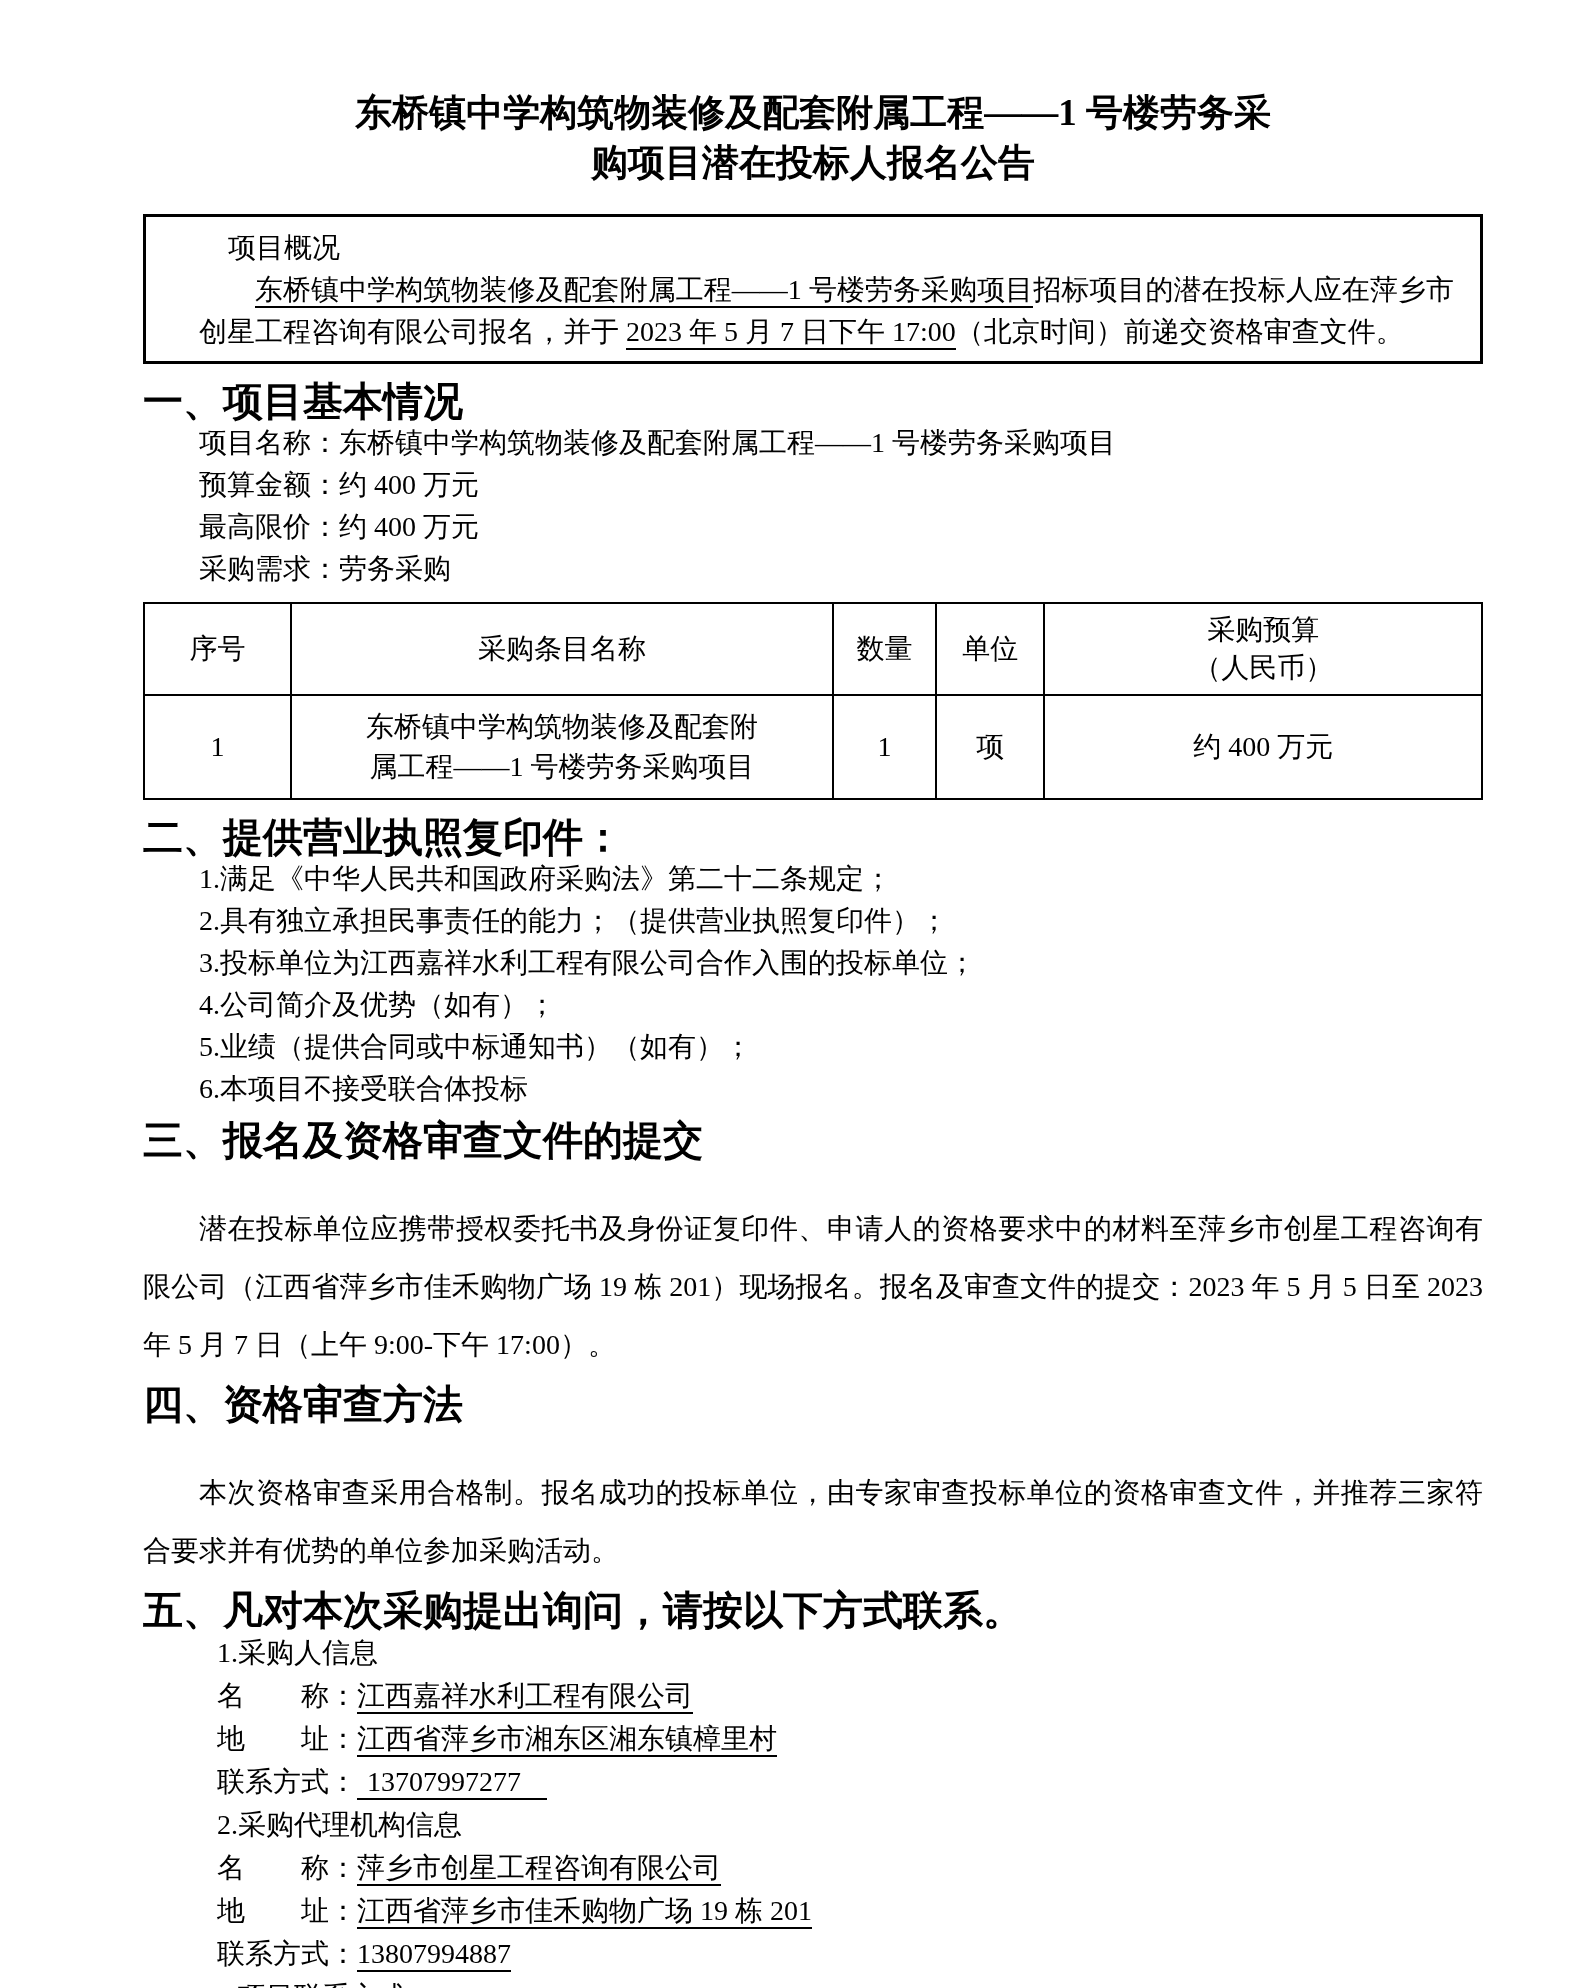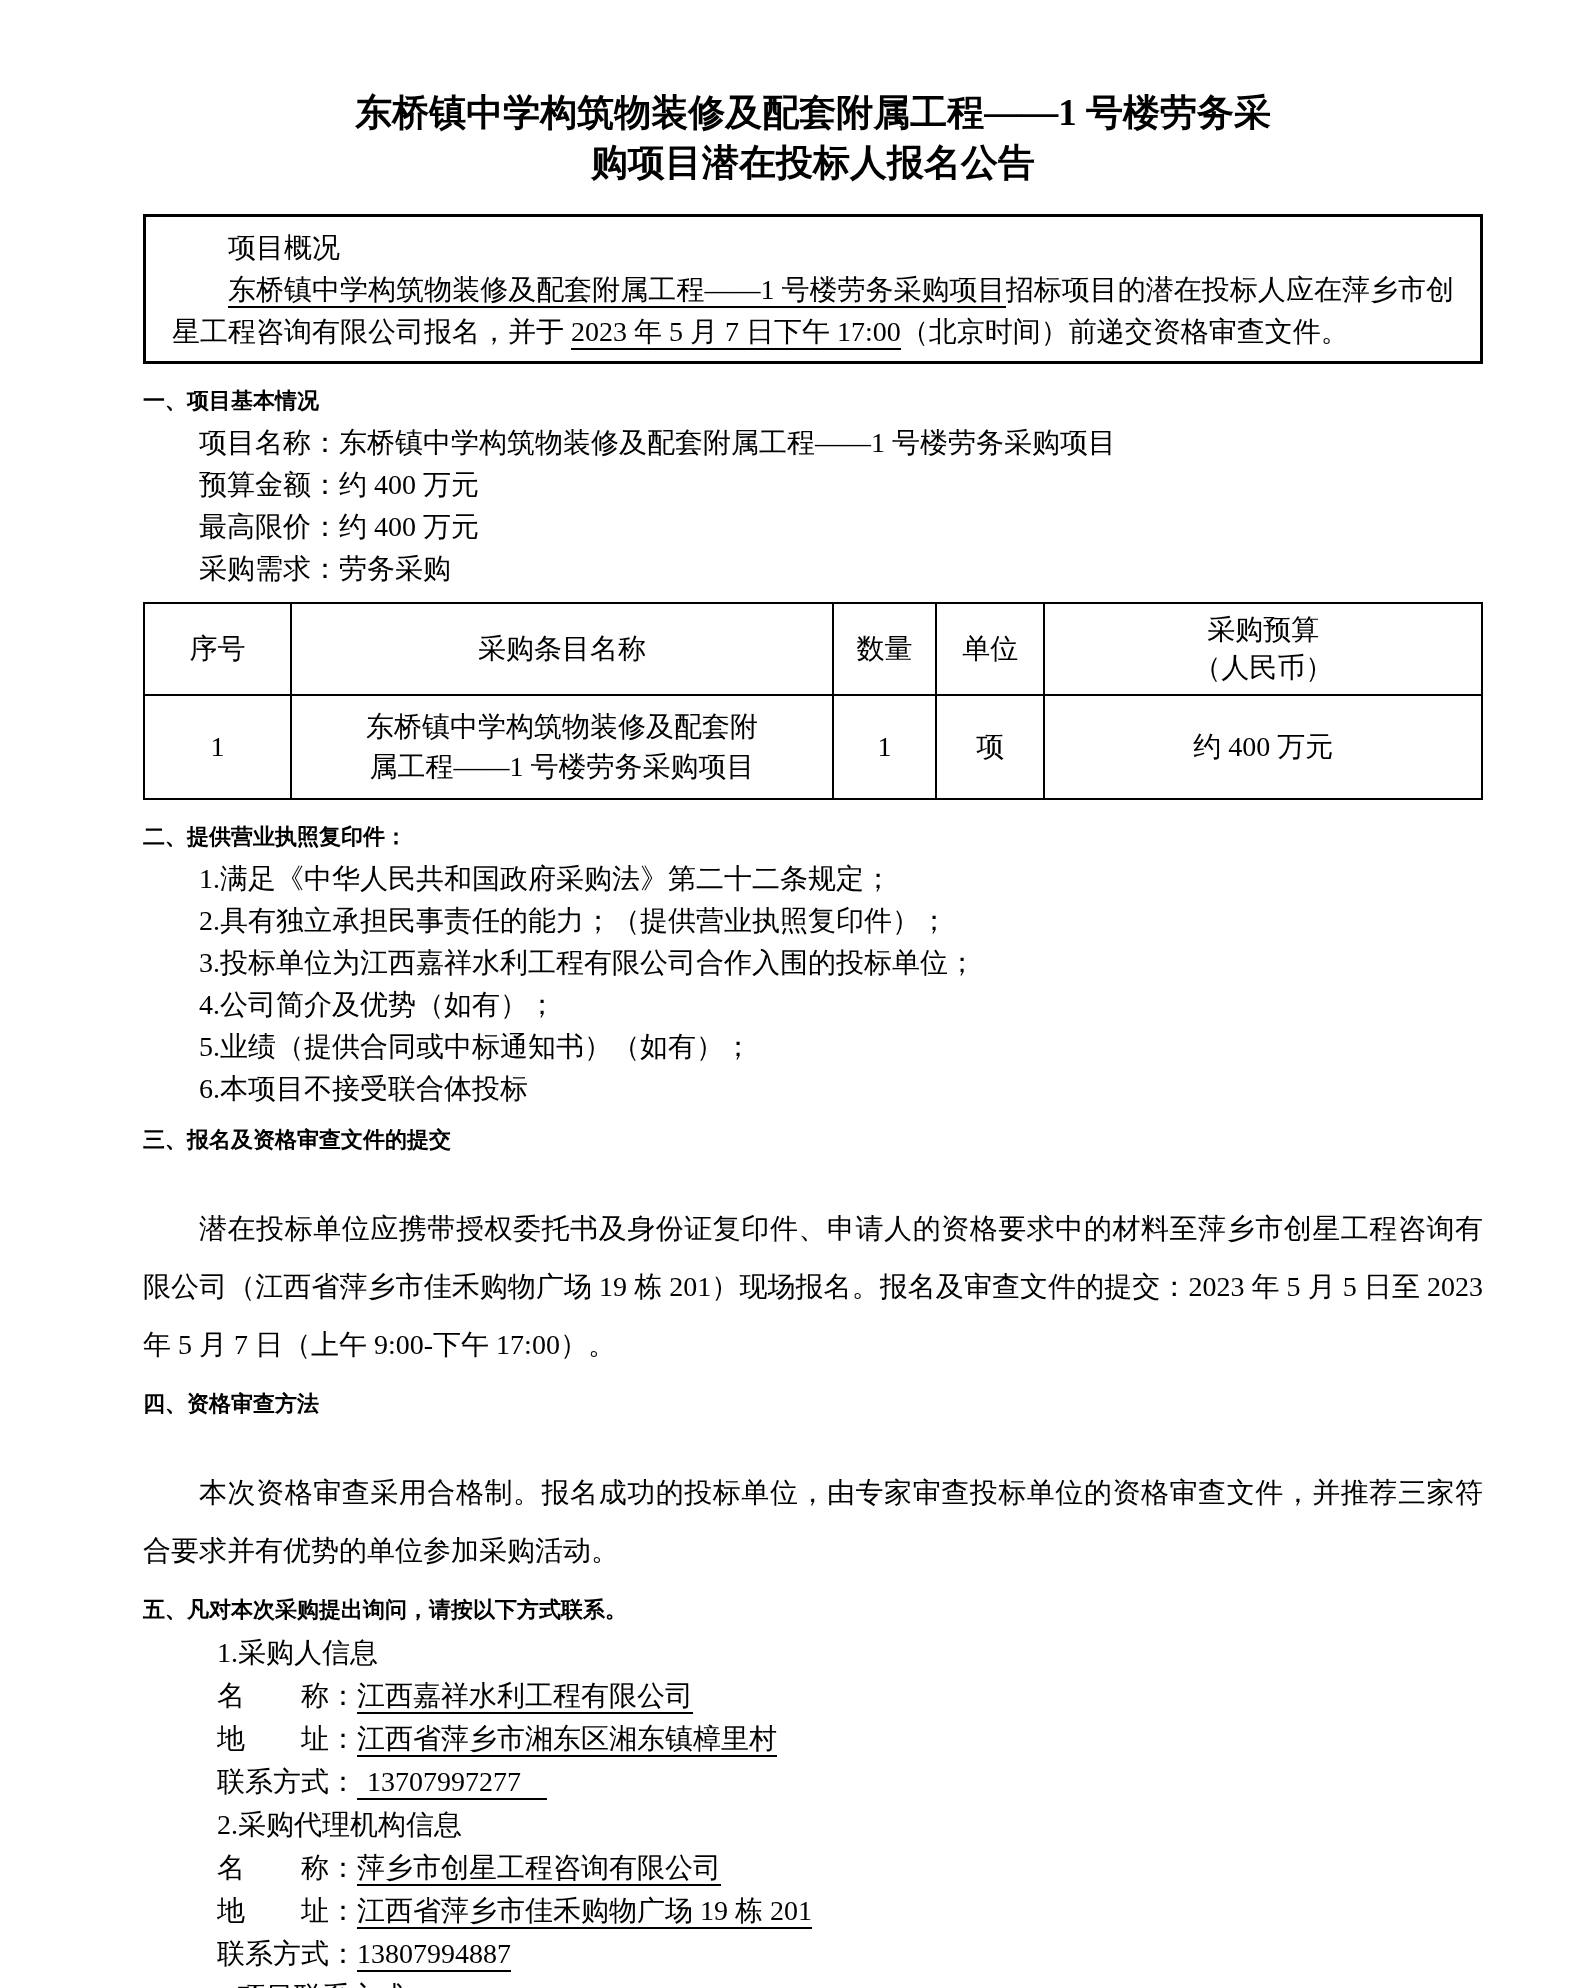--- a/index.html
+++ b/index.html
@@ -12,28 +12,28 @@
   }
   .page { padding:88px 104px 0 143px; }
 
   .title { text-align:center; font-weight:bold; font-size:37px; line-height:50px; }
 
   .overview-box {
     border:3px solid #000; margin-top:26px;
     padding:10px 26px 8px 26px; line-height:42px;
   }
   .overview-label { text-indent:2em; }
-  .overview-para { text-indent:2em; text-align:justify; }
+  .overview-para { text-indent:2em; text-align:justify;margin-left:27px; }
 
   .u { border-bottom:2px solid #000; padding-bottom:1px; }
   .u-wide { border-bottom:2px solid #000; padding:0 26px 1px 10px; }
 
   .hd {
     font-family:"Liberation Sans","DejaVu Sans",sans-serif;
-    font-weight:bold; font-size:22px; line-height:42px; margin-top:16px;
+    font-weight:bold; font-size:40px; line-height:42px; margin-top:16px;
   }
   .hd-tight { margin-top:9px; }
 
   .line { line-height:42px; padding-left:56px; }
   .para { line-height:58px; text-indent:2em; text-align:justify;margin-top:39px; }
 
   table.ptable {
     width:100%; border-collapse:collapse; table-layout:fixed; margin-top:12px;
   }
   .ptable th, .ptable td {

